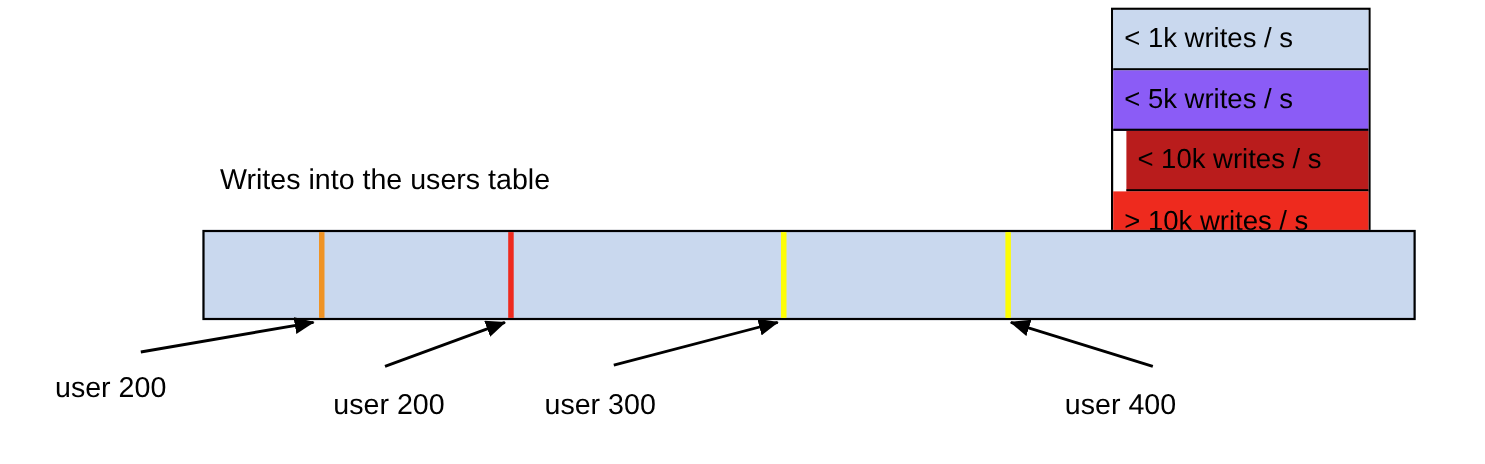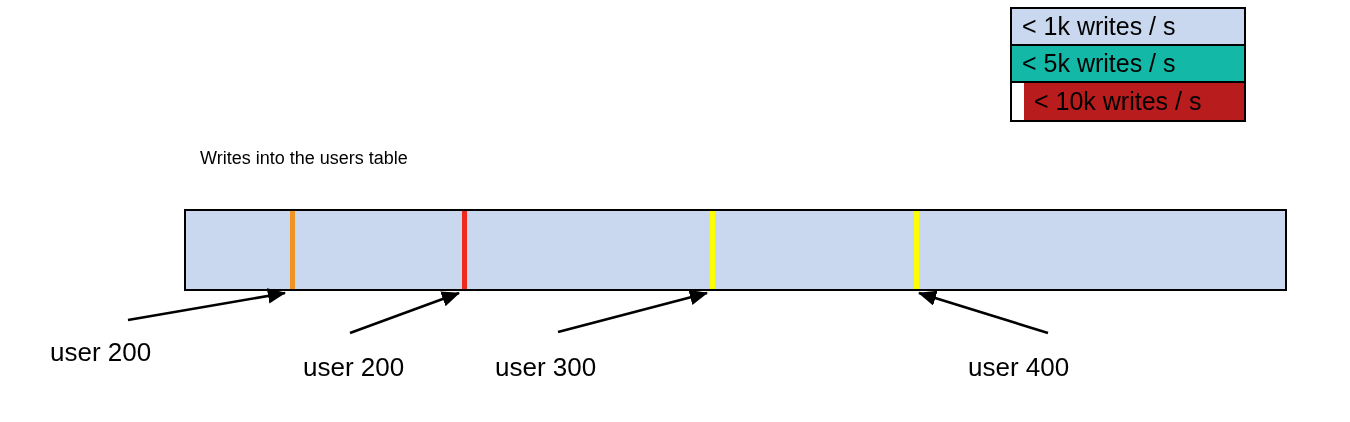--- a/index.html
+++ b/index.html
@@ -22,21 +22,21 @@
   
   #legend {
     position: absolute;
     left: 1010px;
     top: 7px;
     width: 236px;
     border: 2px solid #000000;
     box-sizing: border-box;
   }
   .legend-row {
-    height: 37px;
+    height: 55px;
     box-sizing: border-box;
     border-bottom: 2px solid #000000;
     display: flex;
     align-items: center;
     padding-left: 10px;
   }
   .legend-row:last-child {
     border-bottom: none;
   }
   .legend-label {
@@ -44,21 +44,21 @@
     line-height: 1;
     letter-spacing: 0px;
     white-space: nowrap;
   }
 
   
   #chart-title {
     position: absolute;
     left: 200px;
     top: 148px;
-    font-size: 18px;
+    font-size: 26px;
     line-height: 1.2;
     white-space: nowrap;
   }
 
   
   #table-bar {
     position: absolute;
     left: 184px;
     top: 209px;
     width: 1103px;
@@ -94,25 +94,28 @@
 </style>
 </head>
 <body>
 
 <div id="canvas">
 
   <div id="legend">
     <div class="legend-row" style="background:#c9d8ee;">
       <span class="legend-label">&lt; 1k writes / s</span>
     </div>
-    <div class="legend-row" style="background:#14b8a6;">
+    <div class="legend-row" style="background:#8b5cf6;">
       <span class="legend-label">&lt; 5k writes / s</span>
     </div>
     <div class="legend-row" style="background:#b91c1c;margin-left:12px;">
       <span class="legend-label">&lt; 10k writes / s</span>
+    </div>
+    <div class="legend-row" style="background:#ee2a1e;">
+      <span class="legend-label">&gt; 10k writes / s</span>
     </div>
   </div>
 
   <div id="chart-title">Writes into the users table</div>
 
   <div id="table-bar">
     <div class="marker" style="left:104px;background:#ef9324;"></div>
     <div class="marker" style="left:276px;background:#ee2a1e;"></div>
     <div class="marker" style="left:524px;background:#fdfd06;"></div>
     <div class="marker" style="left:728px;background:#fdfd06;"></div>

